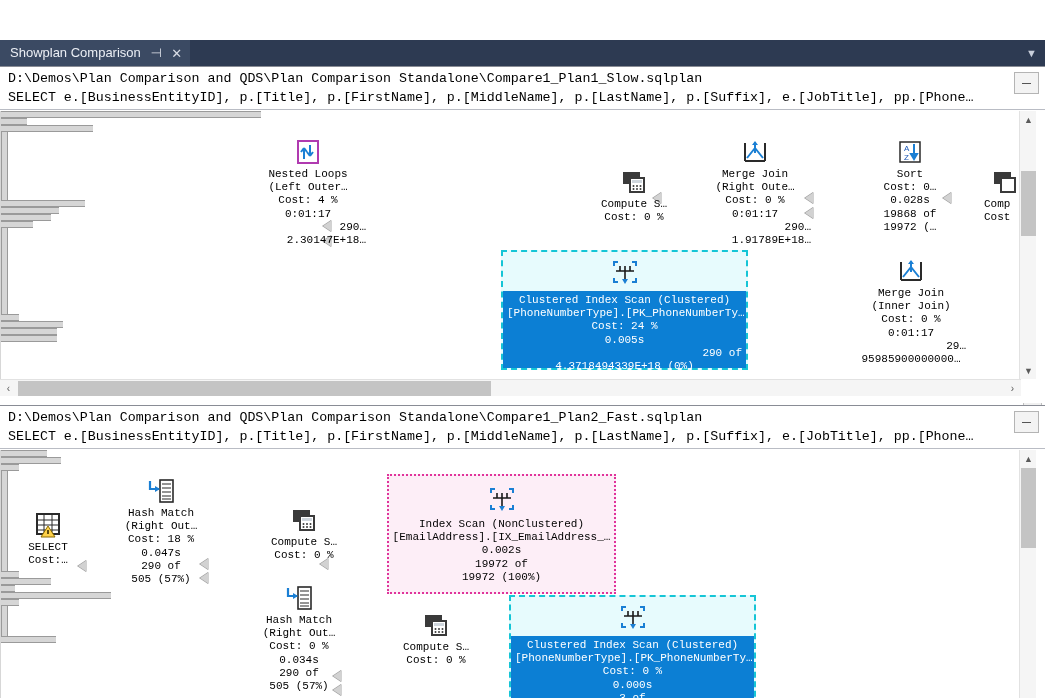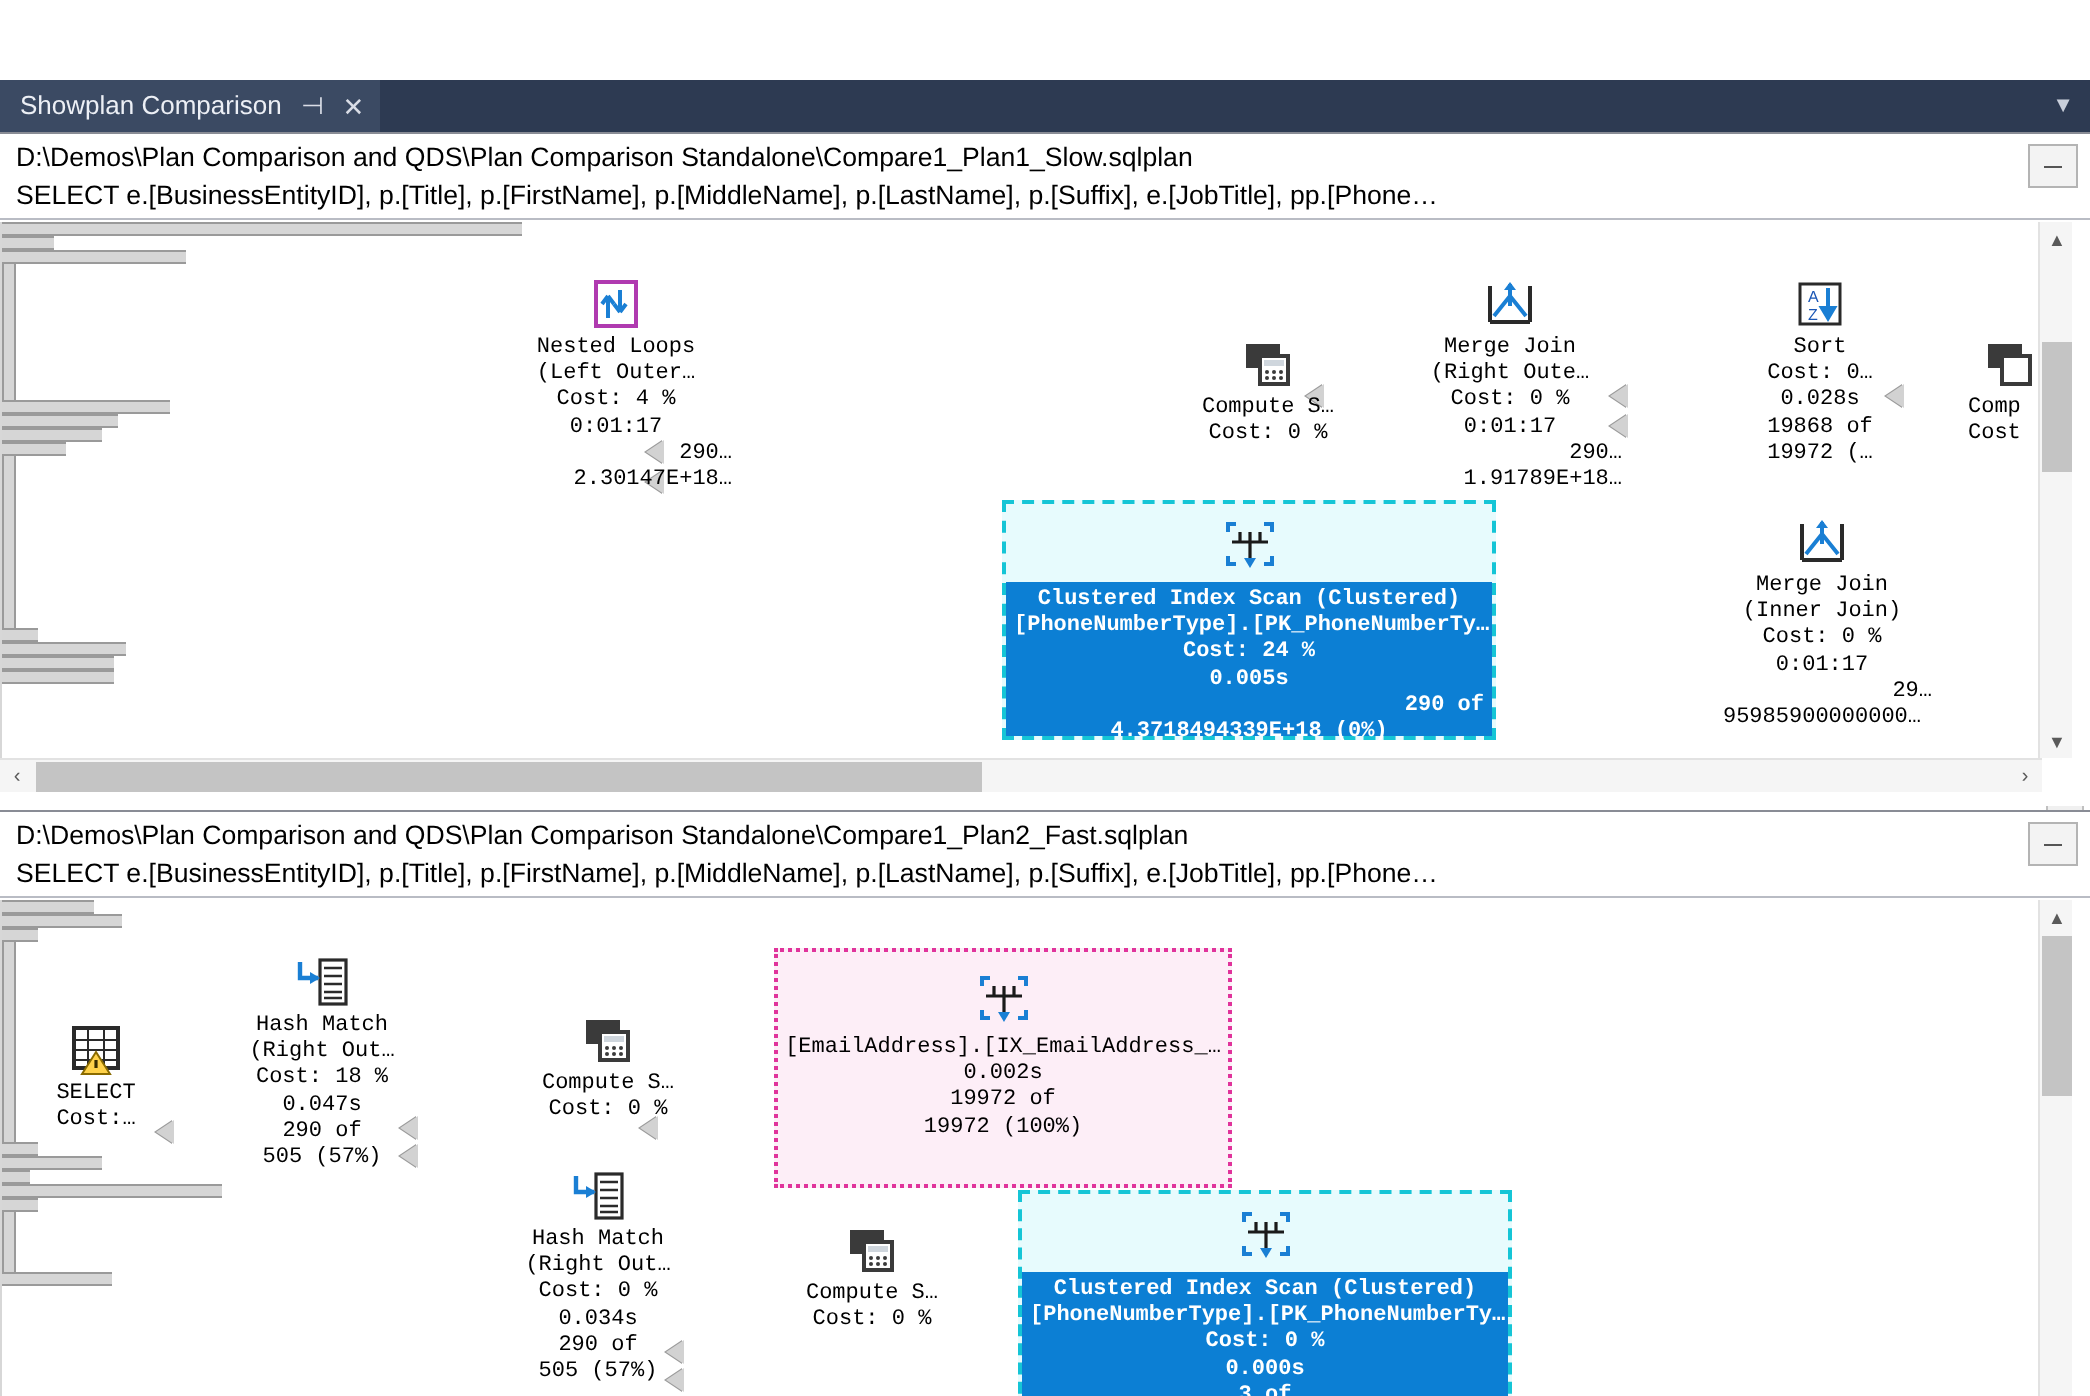--- a/index.html
+++ b/index.html
@@ -38,21 +38,21 @@
 
   
   .pane { position: absolute; left: 0; background: #ffffff; }
   .pane-header {
     position: absolute; left: 0; top: 0; width: 1045px;
     background: #ffffff;
     border-top: 1px solid #898c95;
     border-bottom: 1px solid #b9bcc4;
   }
   .pane-hdr-line {
-    font-family: Liberation Sans, sans-serif;
+    font-family: Liberation Mono, monospace;
     font-size: 13.3px; color: #000000;
     white-space: nowrap; overflow: hidden;
     padding-left: 8px; height: 19px; line-height: 19px;
   }
   .hdr-btn {
     position: absolute; right: 6px; top: 5px;
     width: 25px; height: 22px;
     background: #f3f3f3;
     border: 1px solid #b4b4b4;
     display: flex; align-items: center; justify-content: center;
@@ -81,21 +81,21 @@
 
   
   .hl-box { position: absolute; }
   .hl-cyan {
     border: 2px dashed #15c5d6; background: #e7fbfd;
   }
   .hl-cyan .fill {
     position: absolute; left: 0; right: 0; bottom: 0;
     background: #0c7fd4;
   }
-  .hl-cyan .node-text { color: #ffffff; font-weight: bold; }
+  .hl-cyan .node-text { color: #ffffff; }
   .hl-pink {
     border: 2px dotted #e0339b; background: #fdeef7;
   }
   .conn-h { height: 7px; border-top: 1px solid #9a9a9a; border-bottom: 1px solid #9a9a9a; background:#d6d6d6; }
   .conn-v { width: 7px; border-left: 1px solid #9a9a9a; border-right: 1px solid #9a9a9a; background:#d6d6d6; }
   .arrow-l {
     position: absolute; width: 0; height: 0;
     border-top: 6px solid transparent;
     border-bottom: 6px solid transparent;
     border-right: 9px solid #d2d2d2;
@@ -431,20 +431,21 @@
 
       <div class="hl-box hl-pink" style="left:386px; top:24px; width:229px; height:120px;">
         <div class="node-icon" style="margin-top:8px;">
           <svg width="28" height="28" viewBox="0 0 28 28">
             <path d="M5 13 L23 13 M9 13 L9 8 M14 13 L14 8 M19 13 L19 8 M14 13 L14 22" stroke="#1a1a1a" stroke-width="1.6" fill="none"></path>
             <path d="M3 8 L3 4 L7 4 M21 4 L25 4 L25 8 M3 20 L3 24 L7 24 M21 24 L25 24 L25 20" stroke="#1a7fd4" stroke-width="2" fill="none"></path>
             <path d="M14 26 l-3 -5 h6 z" fill="#1a7fd4"></path>
           </svg>
         </div>
         <div class="node-text" style="margin-top:4px;">
+          <span class="ln">Index Scan (NonClustered)</span>
           <span class="ln">[EmailAddress].[IX_EmailAddress_…</span>
           <span class="ln">0.002s</span>
           <span class="ln">19972 of</span>
           <span class="ln">19972 (100%)</span>
         </div>
       </div>
 
       <div class="node" style="left:243px; top:133px; width:110px;">
         <div class="node-icon">
           <svg width="28" height="26" viewBox="0 0 28 26">

